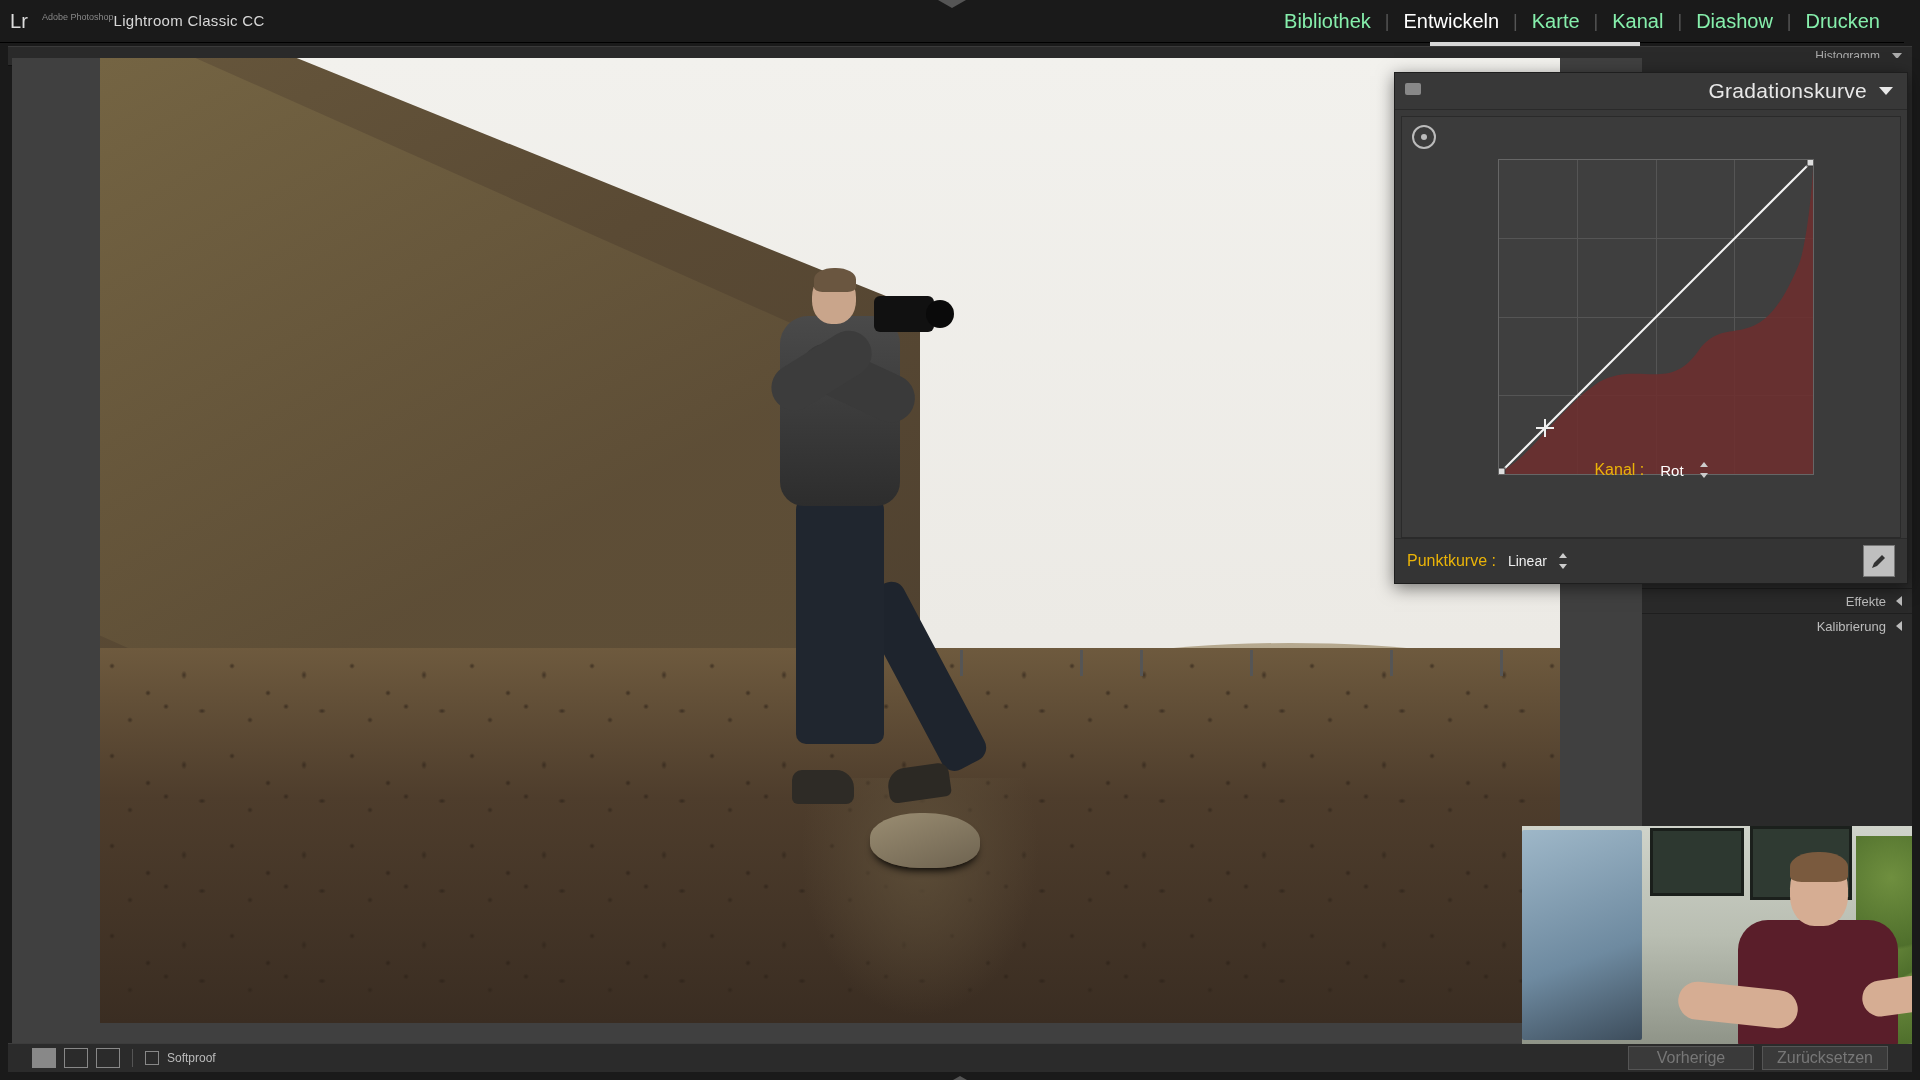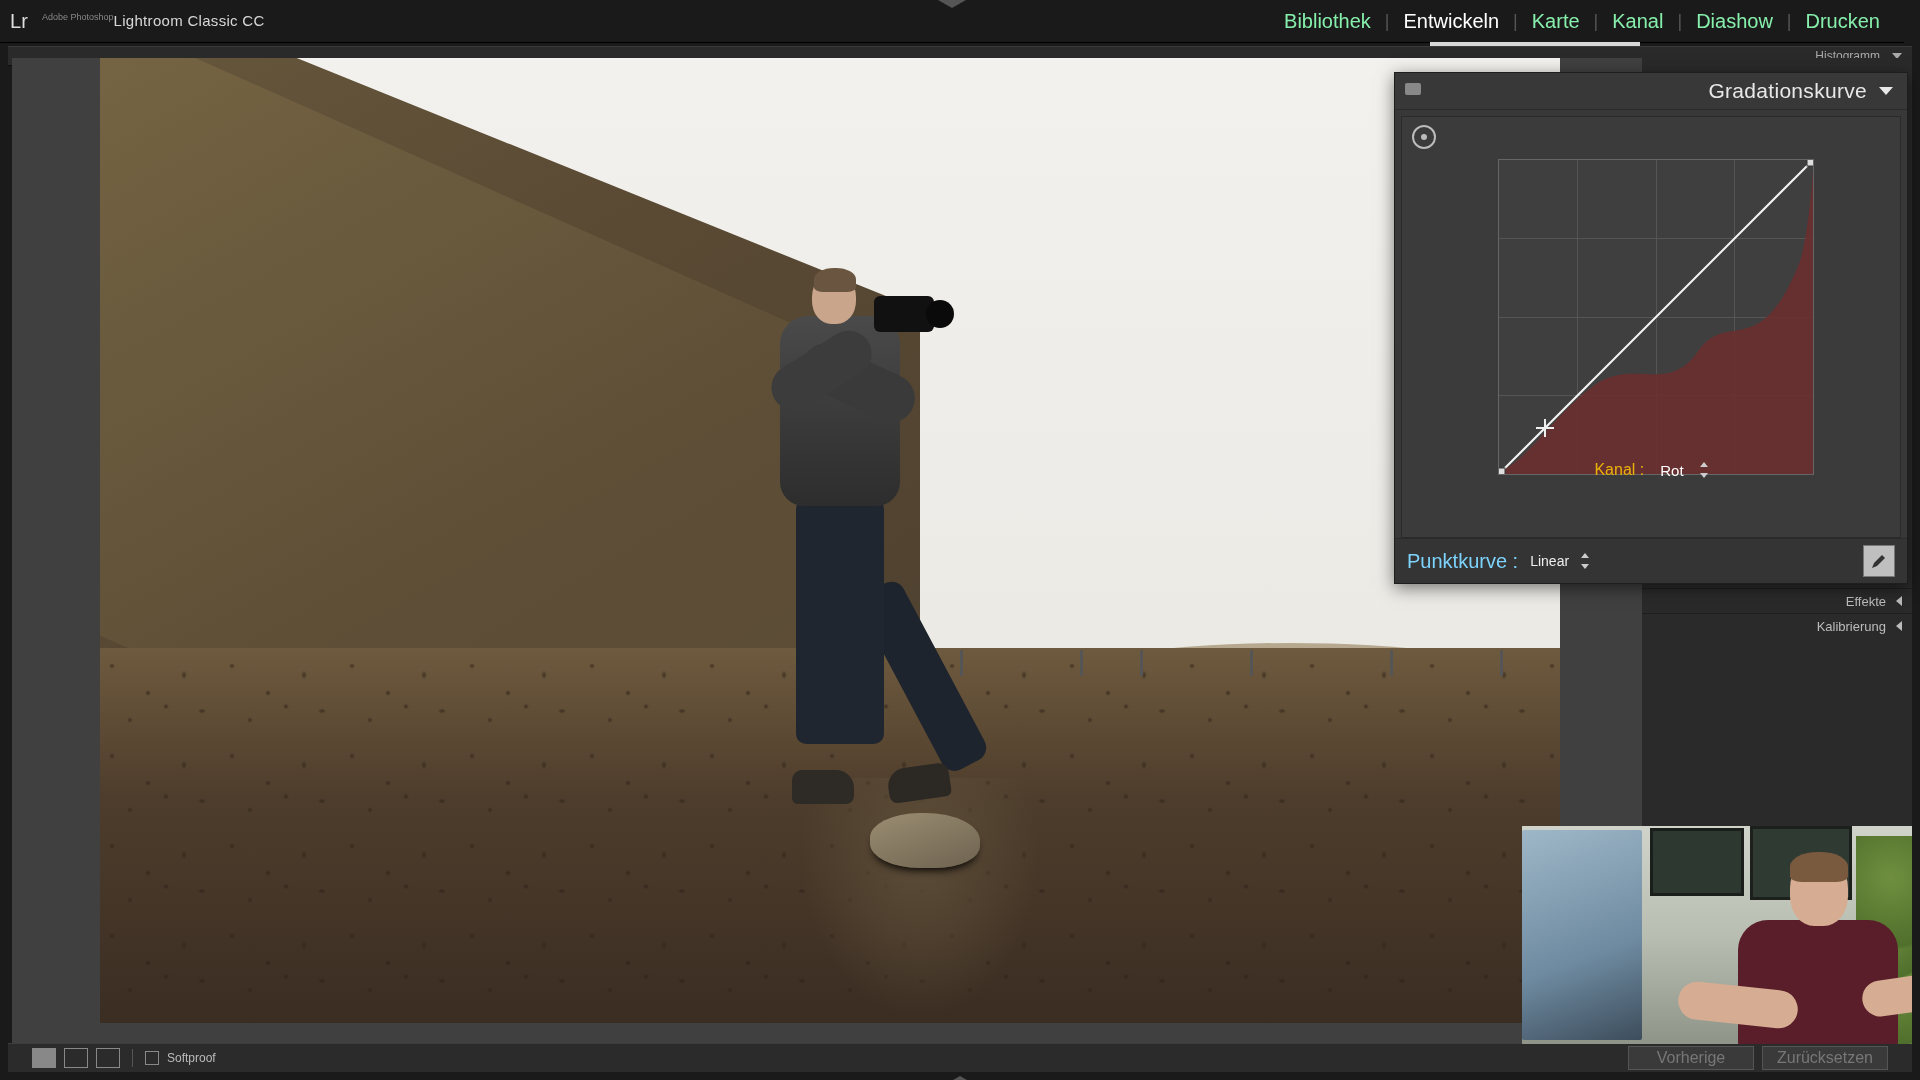--- a/index.html
+++ b/index.html
@@ -81,21 +81,21 @@
     linear-gradient(#555,#555) 75% 0/1px 100% no-repeat;}
   .histo{position:absolute;inset:0;}
   .curve-svg{position:absolute;inset:0;}
   .tc-foot1{position:absolute;left:0;right:0;bottom:46px;height:42px;display:flex;align-items:center;justify-content:center;gap:16px;}
   .tc-foot1 .lab{color:#eab308;font-size:16px;}
   .tc-foot1 .val{color:#fff;font-size:15px;font-weight:500;}
   .updn{width:8px;height:16px;position:relative;}
   .updn:before{content:"";position:absolute;top:0;left:0;border-left:4px solid transparent;border-right:4px solid transparent;border-bottom:5px solid #ccc;}
   .updn:after{content:"";position:absolute;bottom:0;left:0;border-left:4px solid transparent;border-right:4px solid transparent;border-top:5px solid #ccc;}
   .tc-foot2{position:absolute;left:0;right:0;bottom:0;height:44px;border-top:1px solid #2a2a2a;display:flex;align-items:center;padding:0 12px;gap:12px;background:#343434;}
-  .tc-foot2 .lab{color:#7dd3fc;font-size:20px;}
+  .tc-foot2 .lab{color:#eab308;font-size:16px;}
   .tc-foot2 .val{color:#eee;font-size:14px;}
   .penbox{margin-left:auto;width:30px;height:30px;border:1px solid #777;background:#bfbfbf;display:flex;align-items:center;justify-content:center;}
   
   .btmbar{position:absolute;left:8px;right:8px;bottom:8px;height:28px;background:#2b2b2b;border-top:1px solid #3c3c3c;display:flex;align-items:center;padding:0 24px;gap:8px;}
   .btmbar .ico{width:22px;height:18px;border:1px solid #888;background:#2b2b2b;}
   .btmbar .ico.fill{background:#888;}
   .btmbar .divv{width:1px;height:18px;background:#555;margin:0 4px;}
   .btmbar .chk{width:12px;height:12px;border:1px solid #888;}
   .btmbar .tx{font-size:12px;color:#bbb;}
   .btmbar .spacer{flex:1;}

